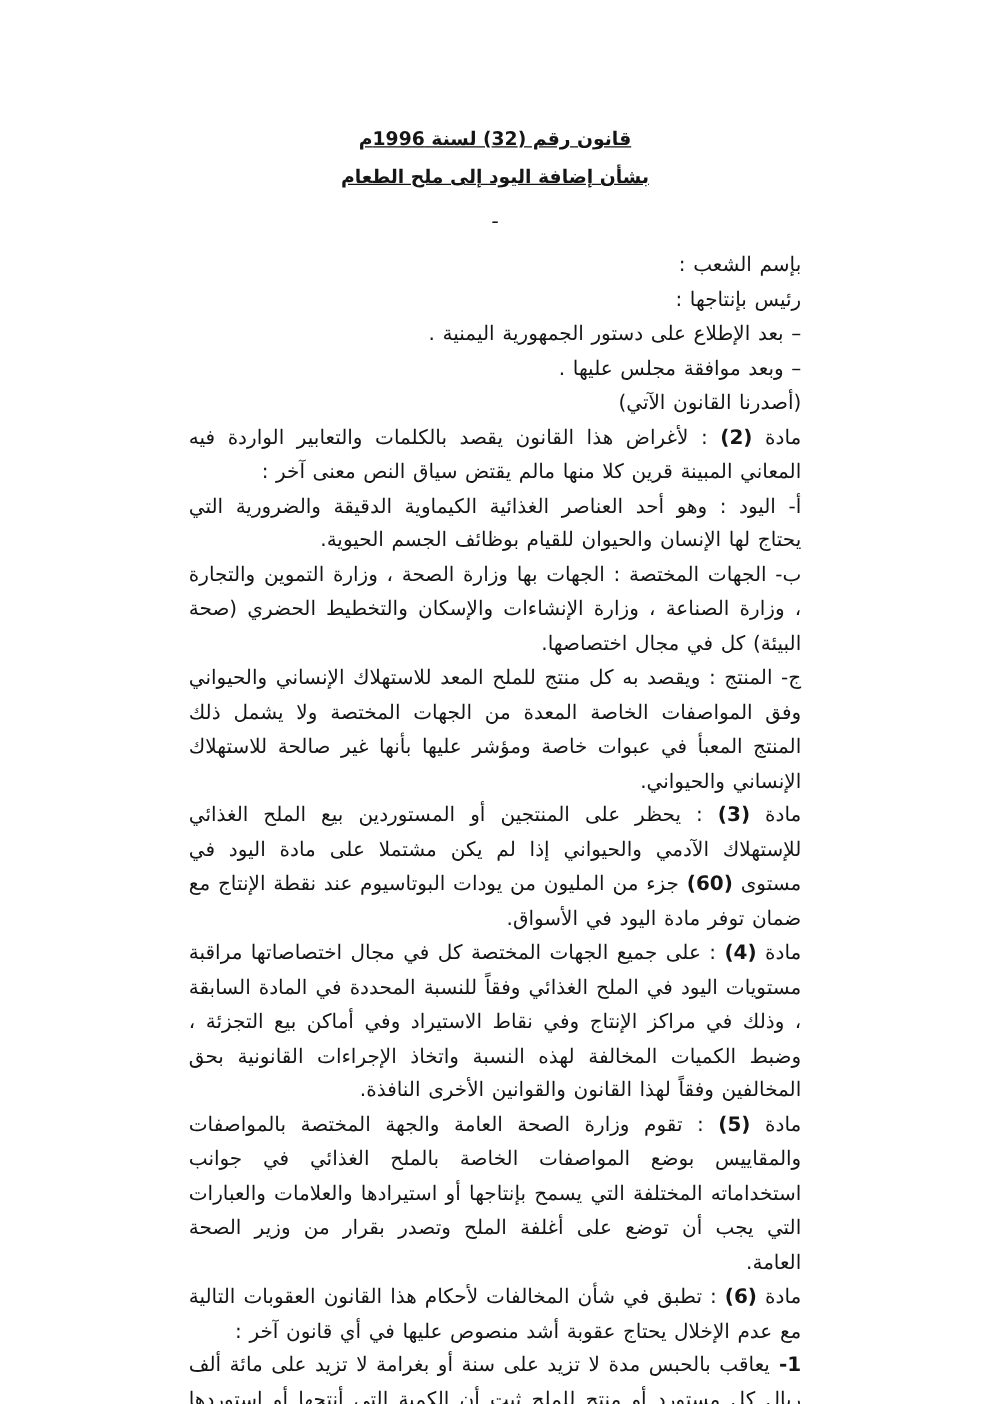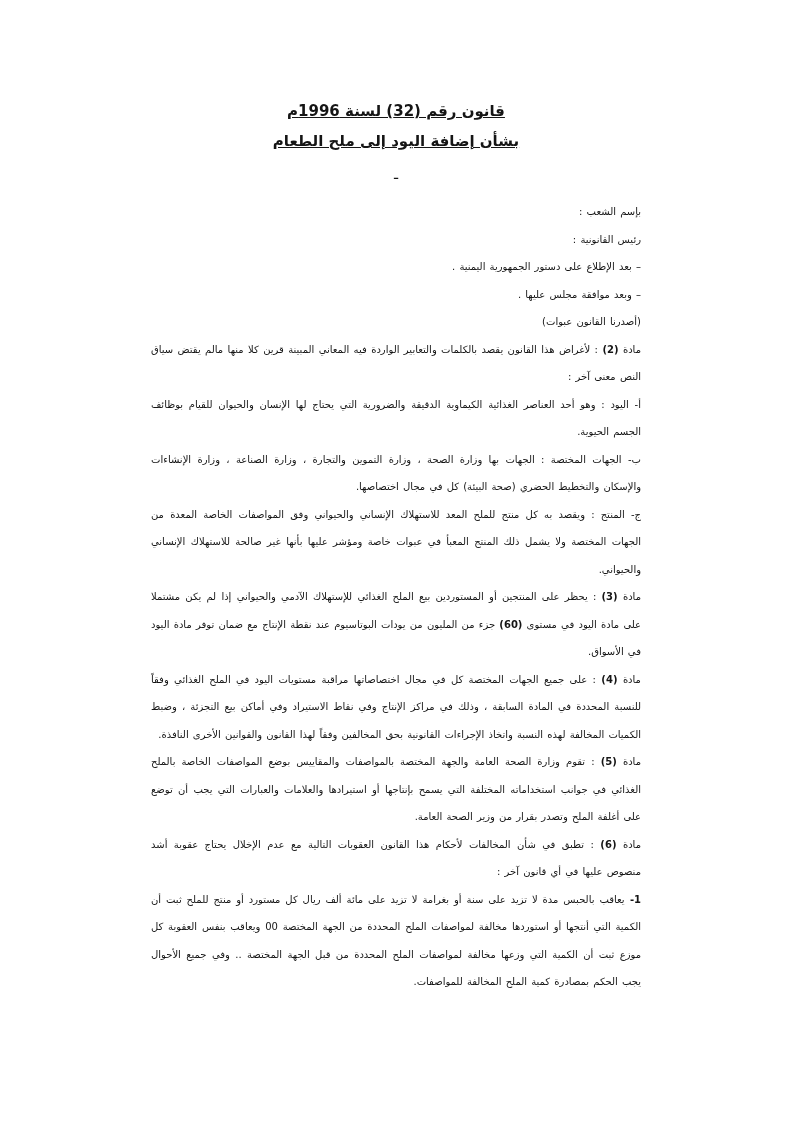--- a/index.html
+++ b/index.html
@@ -31,21 +31,21 @@
   .title-line-wrap { text-align: center; }
   .separator {
     text-align: center;
     font-size: 14px;
     line-height: 24px;
     margin: 6px 0 12px 0;
     color: #151515;
   }
   .body-text p {
     margin: 0;
-    font-size: 10px;
+    font-size: 16px;
     line-height: 27.5px;
     text-align: justify;
     word-spacing: 1px;
   }
   .bold { font-weight: bold; }
 </style>
 </head>
 <body>
 
 <div class="page">
@@ -56,24 +56,24 @@
     </div>
     <div class="title-line-wrap">
       <span class="title-line">بشأن إضافة اليود إلى ملح الطعام</span>
     </div>
   </div>
 
   <div class="separator">ـ</div>
 
   <div class="body-text">
       <p><span>بإسم الشعب :</span></p>
-      <p><span>رئيس القانونية :</span></p>
+      <p><span>رئيس بإنتاجها :</span></p>
       <p><span>– بعد الإطلاع على دستور الجمهورية اليمنية .</span></p>
       <p><span>– وبعد موافقة مجلس عليها .</span></p>
-      <p><span>(أصدرنا القانون عبوات)</span></p>
+      <p><span>(أصدرنا القانون الآتي)</span></p>
       <p><span>مادة </span><span class="bold">(2)</span><span> : لأغراض هذا القانون يقصد بالكلمات والتعابير الواردة فيه المعاني المبينة قرين كلا منها مالم يقتض سياق النص معنى آخر :</span></p>
       <p><span>أ- اليود : وهو أحد العناصر الغذائية الكيماوية الدقيقة والضرورية التي يحتاج لها الإنسان والحيوان للقيام بوظائف الجسم الحيوية.</span></p>
       <p><span>ب- الجهات المختصة : الجهات بها وزارة الصحة ، وزارة التموين والتجارة ، وزارة الصناعة ، وزارة الإنشاءات والإسكان والتخطيط الحضري (صحة البيئة) كل في مجال اختصاصها.</span></p>
       <p><span>ج- المنتج : ويقصد به كل منتج للملح المعد للاستهلاك الإنساني والحيواني وفق المواصفات الخاصة المعدة من الجهات المختصة ولا يشمل ذلك المنتج المعبأ في عبوات خاصة ومؤشر عليها بأنها غير صالحة للاستهلاك الإنساني والحيواني.</span></p>
       <p><span>مادة </span><span class="bold">(3)</span><span> : يحظر على المنتجين أو المستوردين بيع الملح الغذائي للإستهلاك الآدمي والحيواني إذا لم يكن مشتملا على مادة اليود في مستوى </span><span class="bold">(60)</span><span> جزء من المليون من يودات البوتاسيوم عند نقطة الإنتاج مع ضمان توفر مادة اليود في الأسواق.</span></p>
       <p><span>مادة </span><span class="bold">(4)</span><span> : على جميع الجهات المختصة كل في مجال اختصاصاتها مراقبة مستويات اليود في الملح الغذائي وفقاً للنسبة المحددة في المادة السابقة ، وذلك في مراكز الإنتاج وفي نقاط الاستيراد وفي أماكن بيع التجزئة ، وضبط الكميات المخالفة لهذه النسبة واتخاذ الإجراءات القانونية بحق المخالفين وفقاً لهذا القانون والقوانين الأخرى النافذة.</span></p>
       <p><span>مادة </span><span class="bold">(5)</span><span> : تقوم وزارة الصحة العامة والجهة المختصة بالمواصفات والمقاييس بوضع المواصفات الخاصة بالملح الغذائي في جوانب استخداماته المختلفة التي يسمح بإنتاجها أو استيرادها والعلامات والعبارات التي يجب أن توضع على أغلفة الملح وتصدر بقرار من وزير الصحة العامة.</span></p>
       <p><span>مادة </span><span class="bold">(6)</span><span> : تطبق في شأن المخالفات لأحكام هذا القانون العقوبات التالية مع عدم الإخلال يحتاج عقوبة أشد منصوص عليها في أي قانون آخر :</span></p>
       <p><span class="bold">1- </span><span>يعاقب بالحبس مدة لا تزيد على سنة أو بغرامة لا تزيد على مائة ألف ريال كل مستورد أو منتج للملح ثبت أن الكمية التي أنتجها أو استوردها مخالفة لمواصفات الملح المحددة من الجهة المختصة 00 ويعاقب بنفس العقوبة كل موزع ثبت أن الكمية التي وزعها مخالفة لمواصفات الملح المحددة من قبل الجهة المختصة .. وفي جميع الأحوال يجب الحكم بمصادرة كمية الملح المخالفة للمواصفات.</span></p>
     </div>

